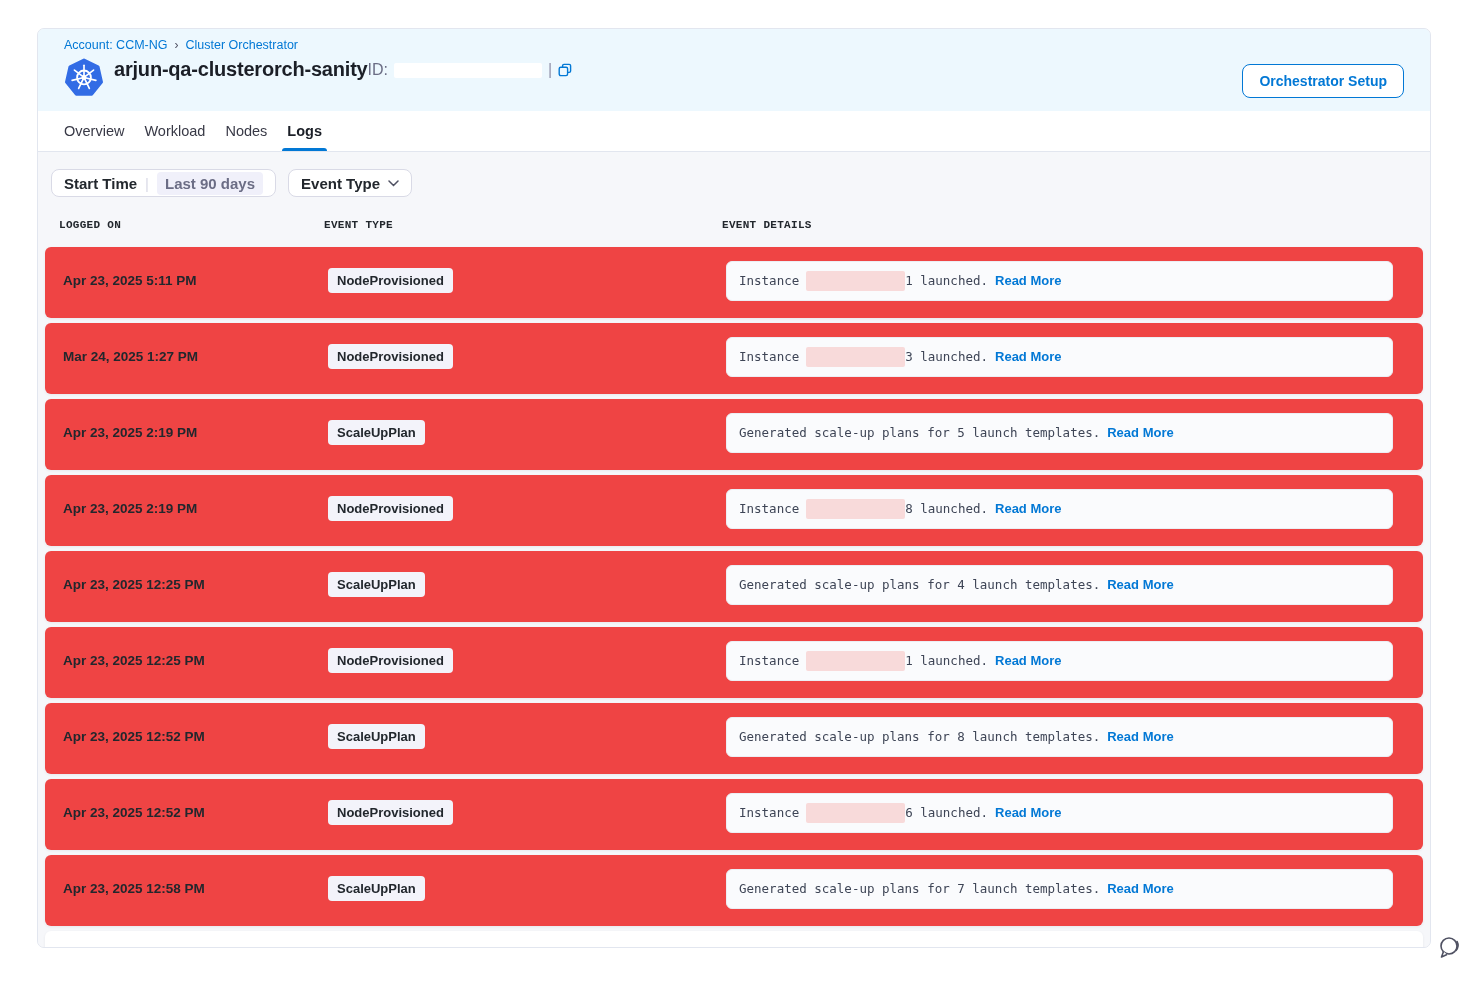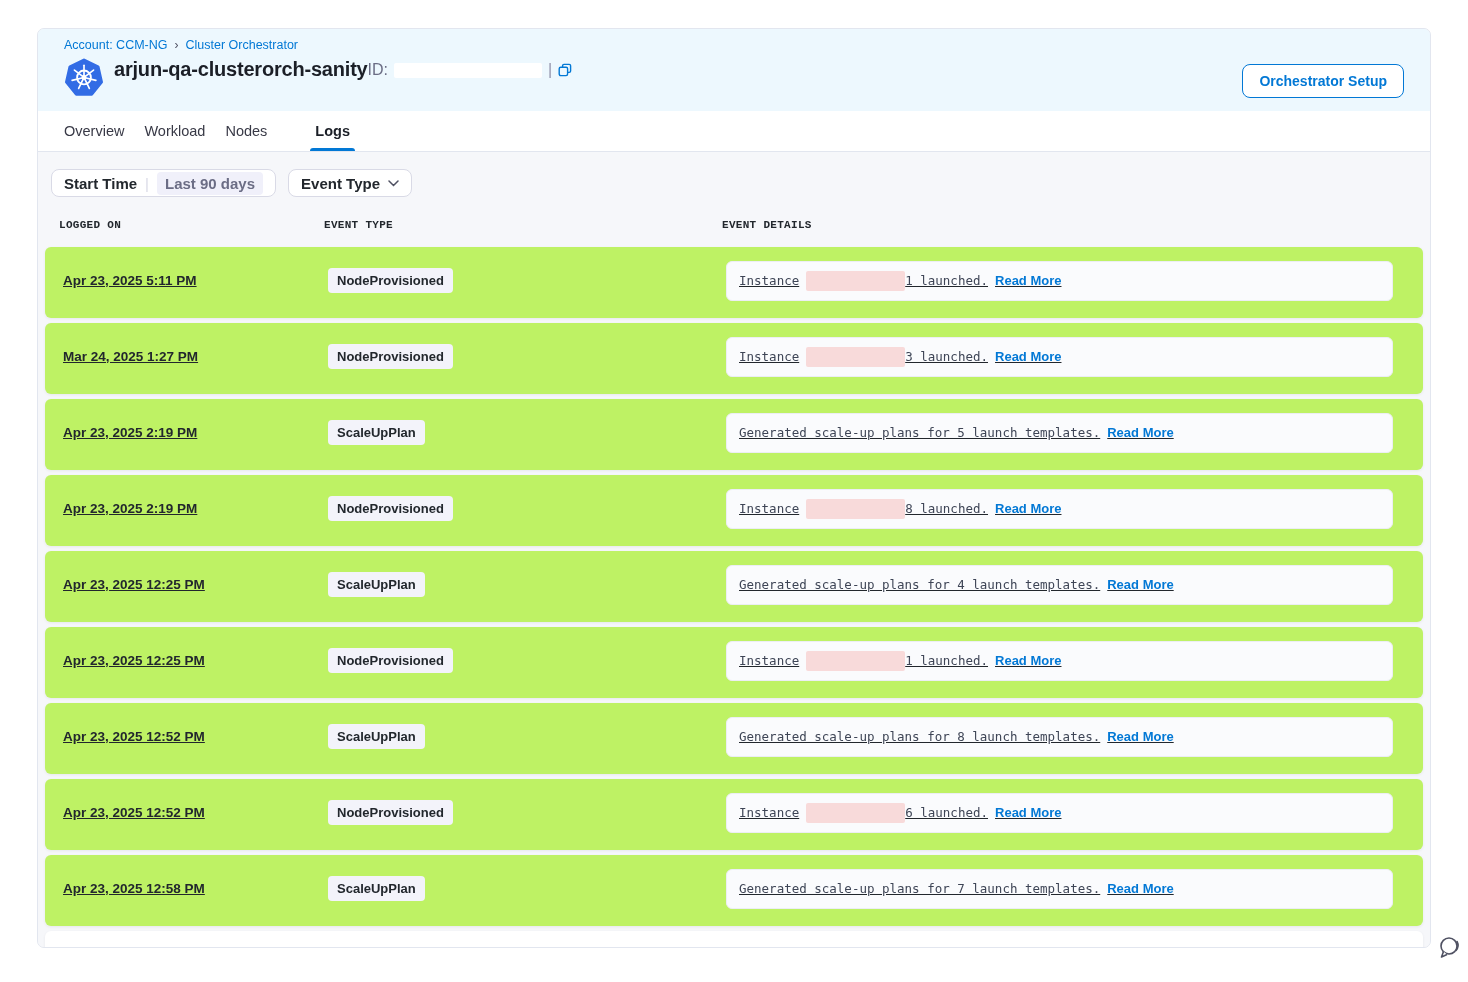--- a/index.html
+++ b/index.html
@@ -32,21 +32,21 @@
     font-family: inherit;
     text-align: center;
   }
 
   
   .tabbar {
     background: #ffffff; border-bottom: 1px solid #e2e6ef; height: 41px; flex: 0 0 auto;
     display: flex; align-items: stretch; padding: 0 26px; gap: 20px;
   }
   .tab { display: flex; align-items: center; font-size: 14.5px; color: #383946; cursor: pointer; position: relative; }
-  .tab.active { font-weight: 700; color: #1b1f27; margin-left: 28px; }
+  .tab.active { font-weight: 700; color: #1b1f27; }
   .tab.active::after {
     content: ""; position: absolute; left: -5px; right: -5px; bottom: 0; height: 3px;
     background: #0278d5; border-radius: 3px 3px 0 0;
   }
 
   
   .content { background: #f6f7fa; flex: 1 1 auto; padding: 17px 7px 0 7px; overflow: hidden; }
   .filters { display: flex; gap: 12px; margin: 0 0 16px 6px; }
   .pill {
     background: #fff; border: 1px solid #d9dae6; border-radius: 8px; height: 28px;
@@ -55,22 +55,22 @@
   .pill .lbl { font-weight: 700; color: #22272d; }
   .pill .pipe { color: #d9dae6; }
   .pill .val { background: #f0f0fa; color: #6b6d85; font-weight: 600; padding: 3px 8px; border-radius: 4px; }
   .chev { display: inline-flex; margin-top: 1px; }
 
   .grid { display: grid; grid-template-columns: 265px 398px 1fr; align-items: center; }
   .thead { padding: 6px 30px 16px 14px; font-family: Liberation Mono, monospace; }
   .thead .th { font-size: 11px; font-weight: 700; color: #22272d; letter-spacing: 0.3px; }
 
   .row-card {
-    background: #bef264; border-radius: 6px; height: 71px; margin-bottom: 5px;
-    padding: 0 30px 4px 18px; box-shadow: 0 1px 3px rgba(40,41,61,0.07); text-decoration: underline;
+    background: #ef4444; border-radius: 6px; height: 71px; margin-bottom: 5px;
+    padding: 0 30px 4px 18px; box-shadow: 0 1px 3px rgba(40,41,61,0.07);
   }
   .cell-time { font-size: 13.5px; font-weight: 700; color: #22272d; }
   .badge {
     display: inline-block; background: #f3f3fa; color: #22272d; font-size: 13px; font-weight: 600;
     padding: 5px 9px; border-radius: 4px;
   }
   .details-box {
     background: #fafbfd; border: 1px solid #eceef4; border-radius: 6px; height: 40px;
     display: flex; align-items: center; padding: 0 12px; white-space: nowrap; overflow: hidden;
   }

